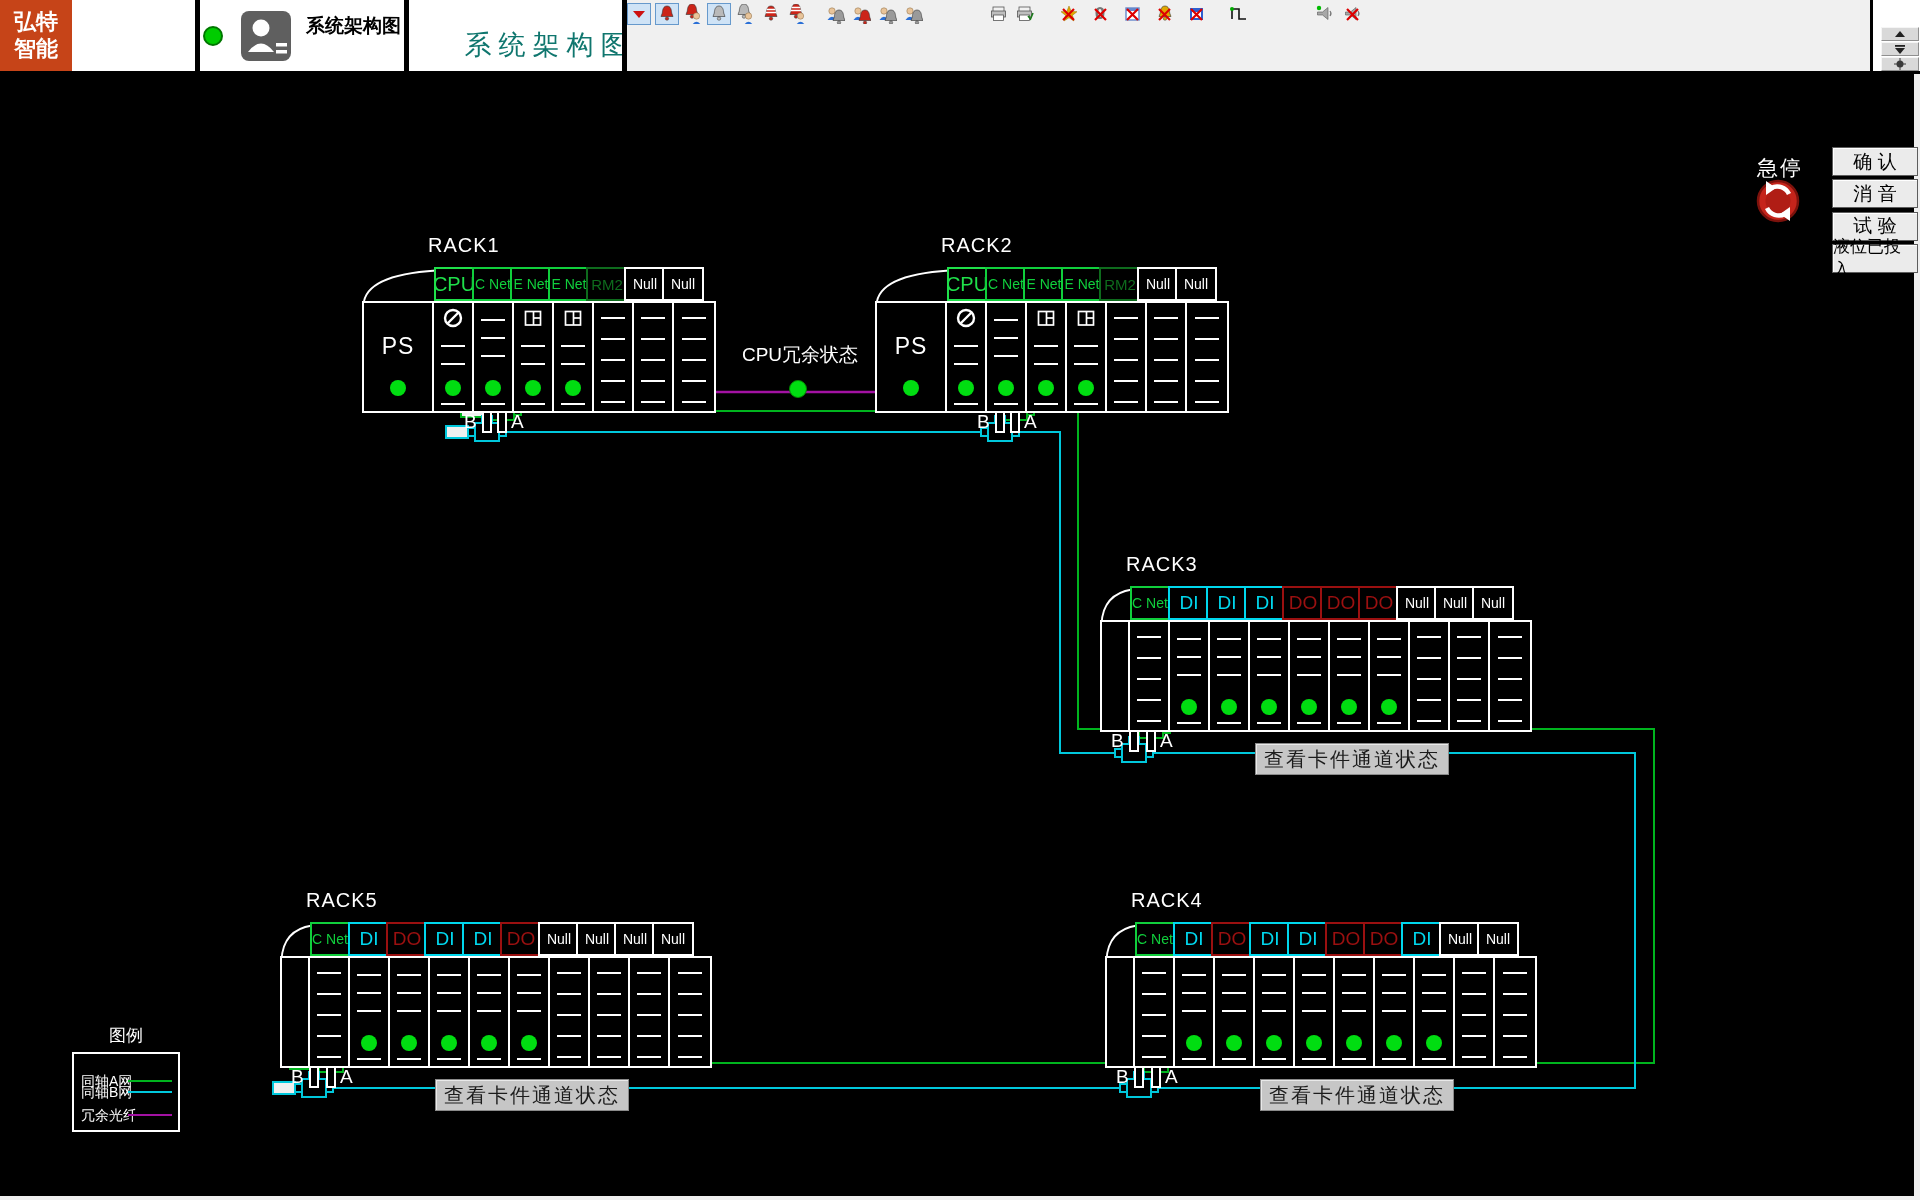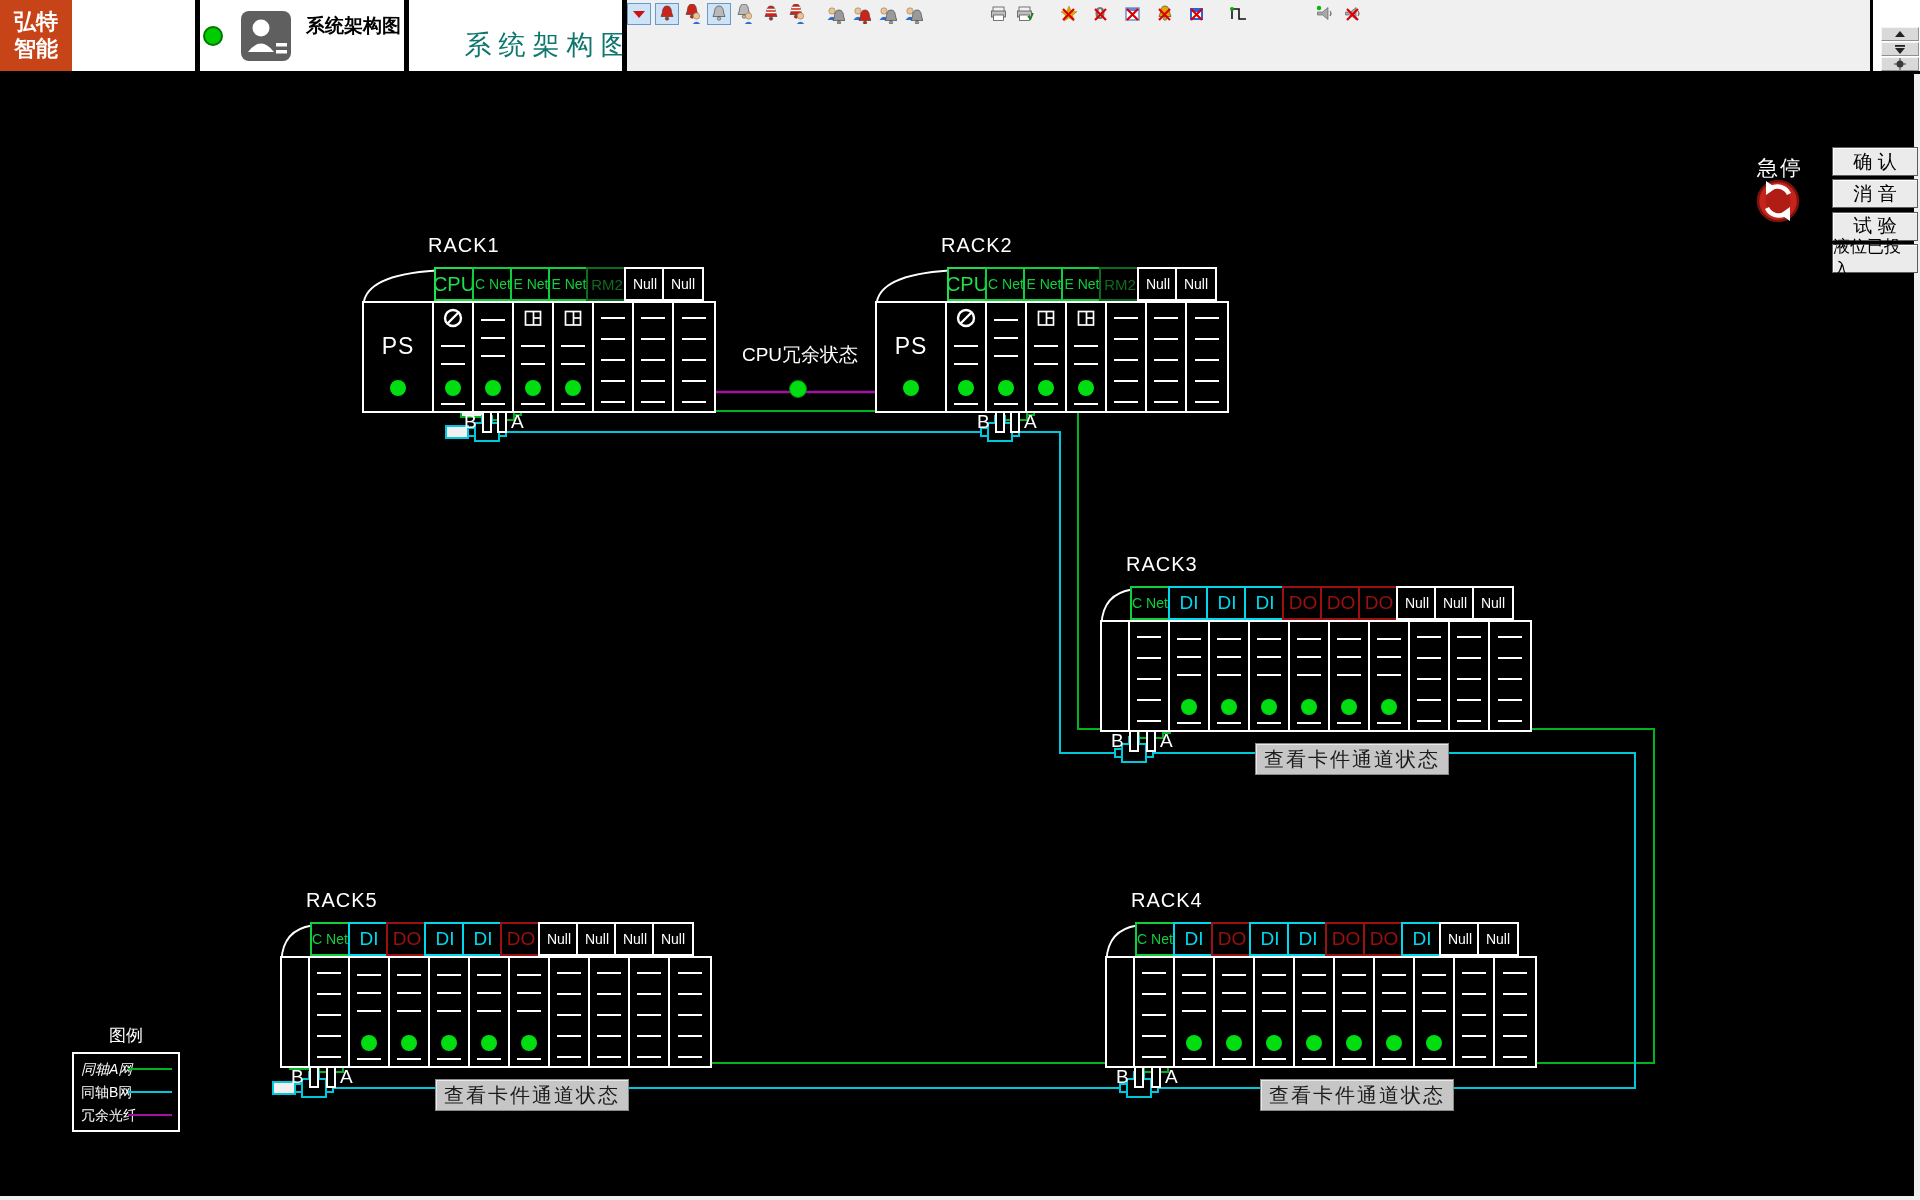--- a/index.html
+++ b/index.html
@@ -915,21 +915,21 @@
   </div>
   <div id="action-buttons">
       <div class="act-btn" style="top: 73px; font-size: 19px;">确  认</div>
       <div class="act-btn" style="top: 105.3px; font-size: 19px;">消  音</div>
       <div class="act-btn" style="top: 137.6px; font-size: 19px;">试  验</div>
       <div class="act-btn" style="top: 169.9px; font-size: 17px;">液位已投入</div>
     </div>
 
   <div id="legend-title">图例</div>
   <div id="legend-box">
-      <div class="lg-row" style="top: 5px; font-style: italic;">
+      <div class="lg-row" style="top: 17px;">
         <div class="lg-label">同轴A网</div>
         <div class="lg-line" style="background: rgb(0, 180, 30);"></div>
       </div>
       <div class="lg-row" style="top: 28px;">
         <div class="lg-label">同轴B网</div>
         <div class="lg-line" style="background: rgb(0, 200, 220);"></div>
       </div>
       <div class="lg-row" style="top: 51px;">
         <div class="lg-label">冗余光纤</div>
         <div class="lg-line" style="background: rgb(163, 18, 163);"></div>

